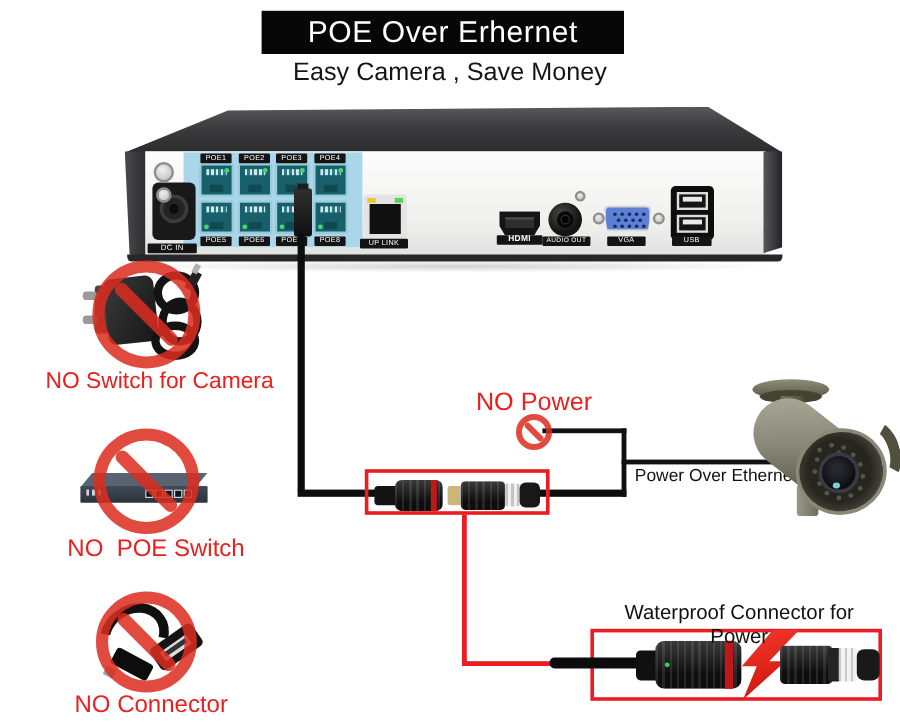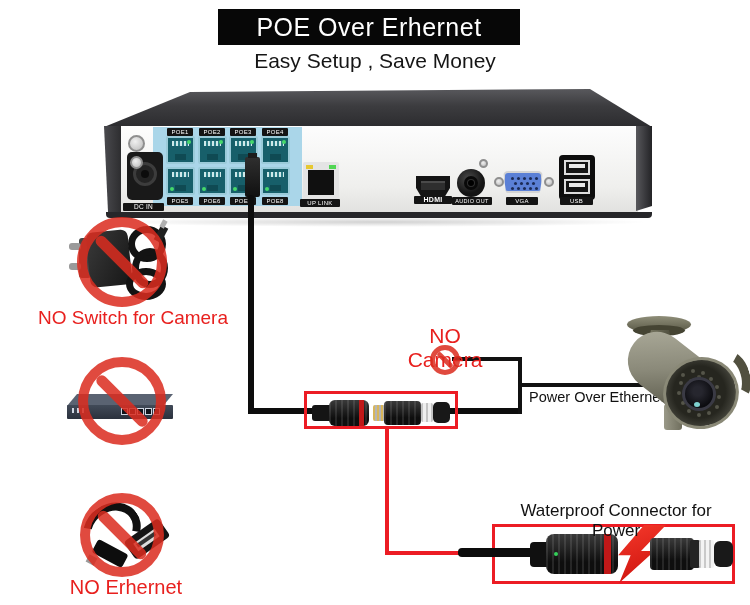--- a/index.html
+++ b/index.html
@@ -209,21 +209,21 @@
   #cam-glint{left:694px;top:402px;width:6px;height:5px;border-radius:50%;background:#7fd0d0;}
 </style>
 </head>
 <body>
 
 <div id="canvas">
 
   <div class="abs" id="banner">
     <span>POE Over Erhernet</span>
   </div>
-  <div class="abs" id="subtitle">Easy Setup , Save Money</div>
+  <div class="abs" id="subtitle">Easy Camera , Save Money</div>
 
   <div class="abs" id="nvr-shadow"></div>
   <div class="abs" id="nvr-top"></div>
   <div class="abs" id="nvr-left"></div>
   <div class="abs" id="nvr-face"></div>
   <div class="abs" id="nvr-right"></div>
   <div class="abs" id="nvr-bottom"></div>
 
   <div class="abs" id="poe-panel"></div>
   <div class="rjport r1" style="left:166px;top:136px;">
@@ -321,21 +321,21 @@
   <div class="abs ribbed" id="bigA">
     <span id="bigA-ring"></span>
   </div>
   <div class="abs" id="bigA-led"></div>
   <div class="abs" id="big-bolt"></div>
   <div class="abs ribbed" id="bigB"></div>
   <div class="abs" id="bigB-collar"></div>
   <div class="abs" id="big-nut"></div>
   <div class="abs" id="big-cap"></div>
 
-  <div class="cap red-text" id="txt-nopower">NO Camera</div>
+  <div class="cap red-text" id="txt-nopower">NO Power</div>
   <div class="ban" id="ban-small"></div>
   <div class="cap" id="txt-poe">Power Over Ethernet</div>
   <div class="cap" id="txt-waterproof">Waterproof Connector for Power</div>
 
   <div class="abs" id="ad-plate"></div>
   <div class="prong" id="ad-prong1"></div>
   <div class="prong" id="ad-prong2"></div>
   <div class="abs" id="ad-body"></div>
   <div class="coil" id="coil1"></div>
   <div class="coil" id="coil2"></div>
@@ -347,30 +347,31 @@
 
   <div class="abs" id="sw-top"></div>
   <div class="abs" id="sw-front"></div>
   <div class="abs" id="sw-marks"></div>
   <div class="swport" id="swp1"></div>
   <div class="swport" id="swp2"></div>
   <div class="swport" id="swp3"></div>
   <div class="swport" id="swp4"></div>
   <div class="swport" id="swp5"></div>
   <div class="ban" id="ban2"></div>
+  <div class="cap red-text" id="txt-noswitch">NO&nbsp; POE Switch</div>
 
   <div class="abs" id="cn-arc"></div>
   <div class="abs" id="cn-plug"></div>
   <div class="abs" id="cn-tip"></div>
   <div class="abs" id="cn-usb">
     <span id="cn-usb-slot"></span>
     <span id="cn-usb-tongue"></span>
   </div>
   <div class="ban" id="ban3"></div>
-  <div class="cap red-text" id="txt-noconnector">NO Erhernet</div>
+  <div class="cap red-text" id="txt-noconnector">NO Connector</div>
 
   <div class="abs" id="cam-shield"></div>
   <div class="abs" id="cam-base"></div>
   <div class="abs" id="cam-base2"></div>
   <div class="abs" id="cam-stem"></div>
   <div class="abs" id="cam-ring"></div>
   <div class="abs" id="cam-foot"></div>
   <div class="abs" id="cam-body"></div>
   <div class="abs" id="cam-face"></div>
   <div class="abs" id="cam-leds"></div>

